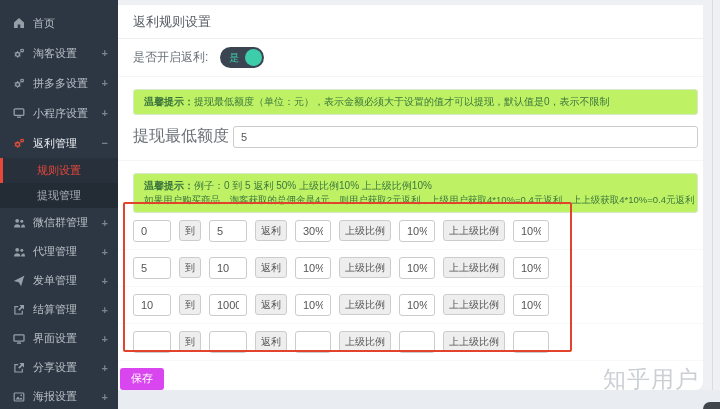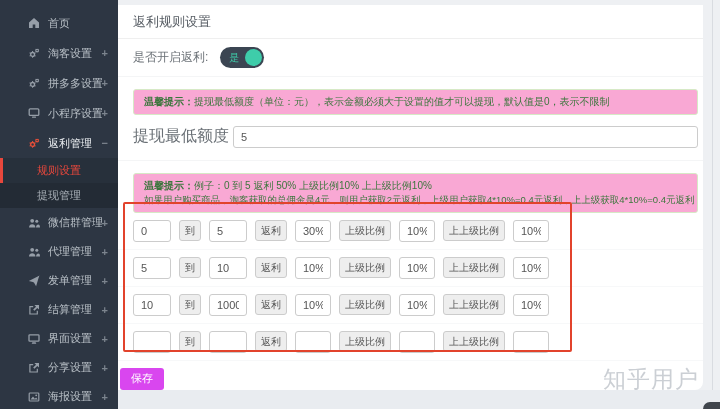--- a/index.html
+++ b/index.html
@@ -10,21 +10,21 @@
     background:#eef0f3;
   }
 
   
   .sidebar {
     position:absolute; left:0; top:0; width:118px; height:409px;
     background:#2d3643; padding-top:8px; z-index:2;
   }
   .side-item {
     display:flex; align-items:center; height:30px;
-    padding:0 10px 0 28px; color:#b9c0c7; font-size:11px; cursor:pointer;
+    padding:0 10px 0 13px; color:#b9c0c7; font-size:11px; cursor:pointer;
   }
   .side-item.compact { height:29px; }
   .side-item .icn { width:12px; height:12px; margin-right:8px; color:#969ea8; flex:none; }
   .side-item .lbl { flex:1; white-space:nowrap; overflow:hidden; }
   .side-item .expand { color:#7c848e; font-size:11px; font-weight:bold; }
   .side-item.active-section { color:#eef1f4; }
   .side-item.active-section .icn { color:#e8503a; }
   .submenu { background:#232b35; }
   .sub-item {
     display:flex; align-items:center; height:25px;
@@ -51,21 +51,21 @@
     margin-left:12px; width:44px; height:21px; background:#3b4552;
     border-radius:11px; position:relative; display:flex; align-items:center;
     cursor:pointer;
   }
   .switch .on-label { color:#3ecdaa; font-size:10px; margin-left:9px; }
   .switch .knob {
     position:absolute; right:2px; top:2px; width:17px; height:17px;
     border-radius:50%; background:#3ecdaa;
   }
   .alert {
-    margin:12px 5px 0 15px; background:#f9a8d4; border:1px solid #d6e9c6;
+    margin:12px 5px 0 15px; background:#bef264; border:1px solid #d6e9c6;
     color:#3c763d; font-size:10px; padding:4px 10px; border-radius:3px;
     line-height:1.55; overflow:hidden;
   }
   .alert b { font-weight:bold; }
   .alert .long { font-size:9.5px; white-space:nowrap; }
   .min-row {
     display:flex; align-items:center; padding:11px 5px 12px 15px;
     border-bottom:1px solid #f4f5f6;
   }
   .min-row .field-label { width:100px; font-size:16px; color:#6a7076; flex:none; }

